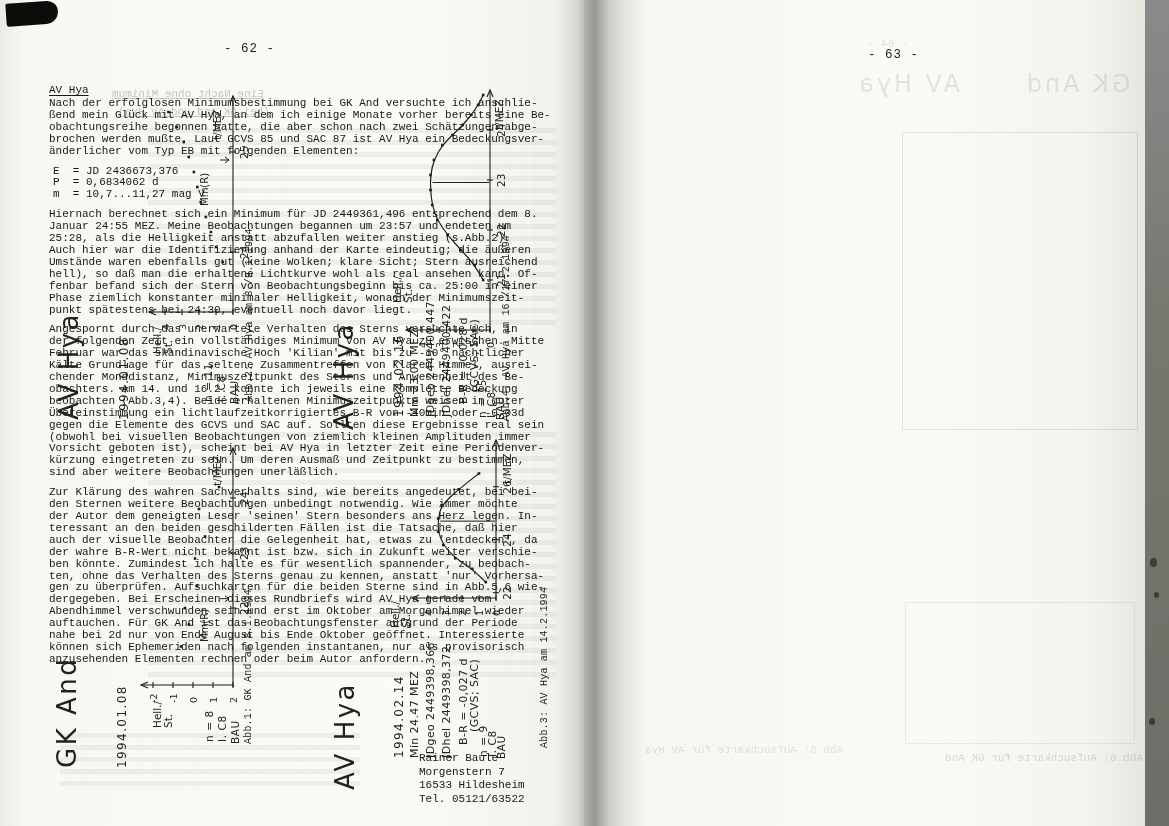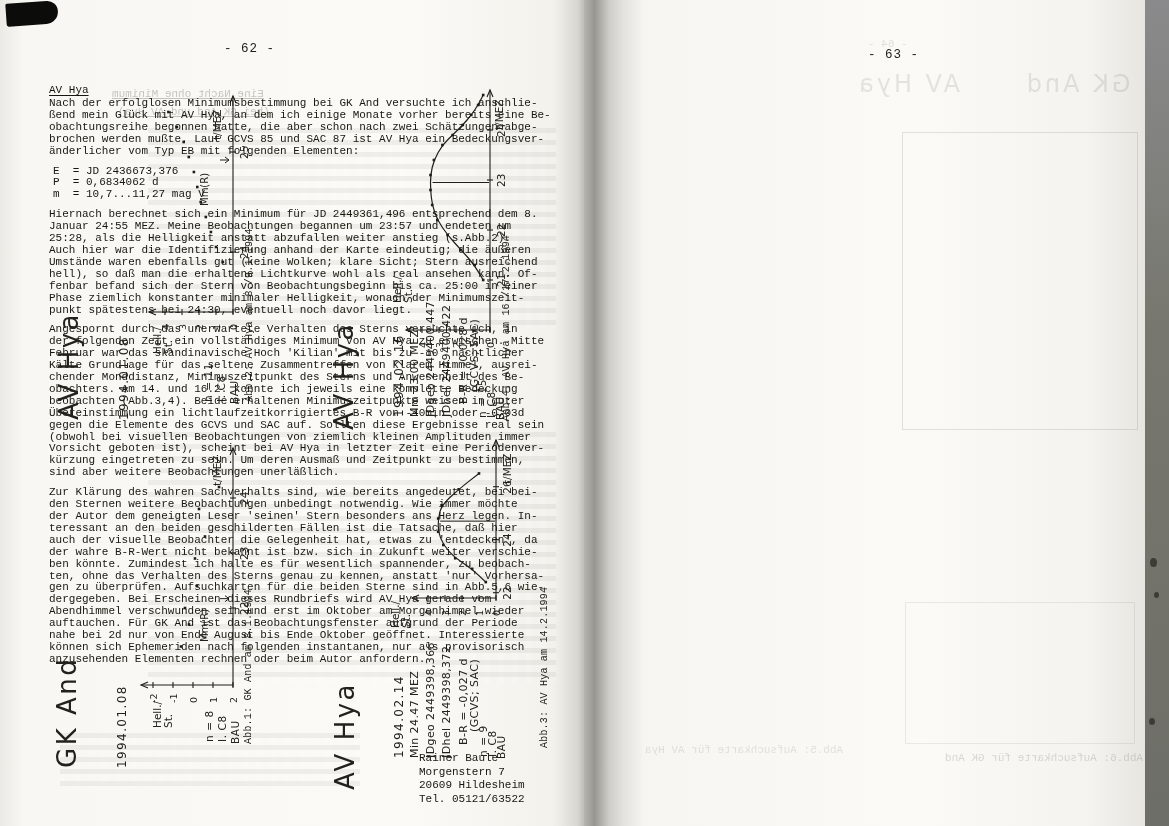--- a/index.html
+++ b/index.html
@@ -260,21 +260,21 @@
 auftauchen. Für GK And ist das Beobachtungsfenster aufgrund der Periode
 nahe bei 2d nur von Ende August bis Ende Oktober geöffnet. Interessierte
 können sich Ephemeriden nach folgenden instantanen, nur als provisorisch
 anzusehenden Elementen rechnen oder beim Autor anfordern.</div>
       </div>
   </div>
 
   <div id="signature">
     <div>Rainer Baule</div>
     <div>Morgenstern 7</div>
-    <div>20609 Hildesheim</div>
+    <div>16533 Hildesheim</div>
     <div>Tel. 05121/63522</div>
   </div>
 
   <div id="corner-blob"></div>
   <div id="right-edge-strip">
     <div class="edge-speck" style="left:5px;top:558px;width:7px;height:9px;"></div>
     <div class="edge-speck" style="left:9px;top:592px;width:5px;height:6px;"></div>
     <div class="edge-speck" style="left:4px;top:718px;width:6px;height:7px;"></div>
   </div>
   <div id="gutter"></div>

